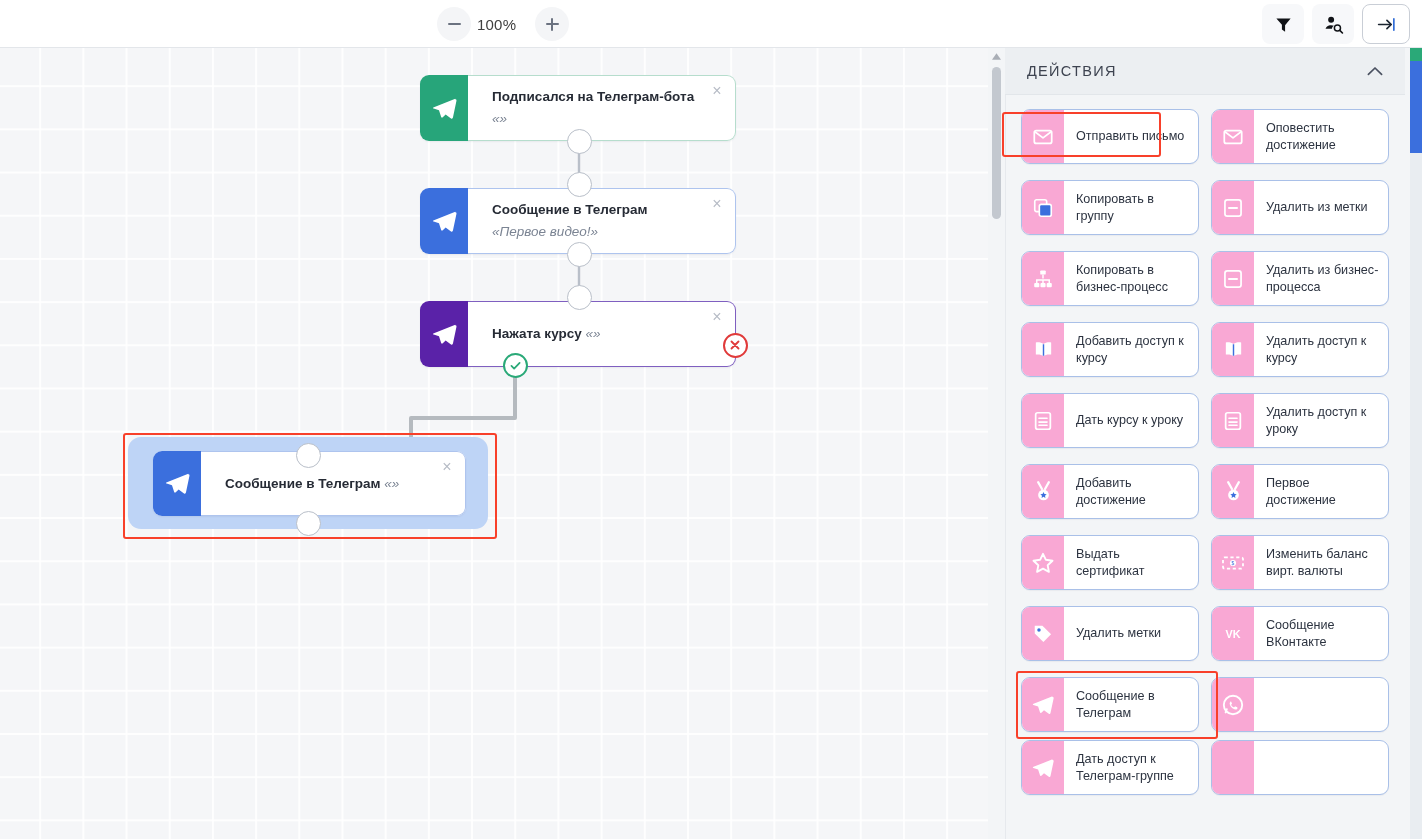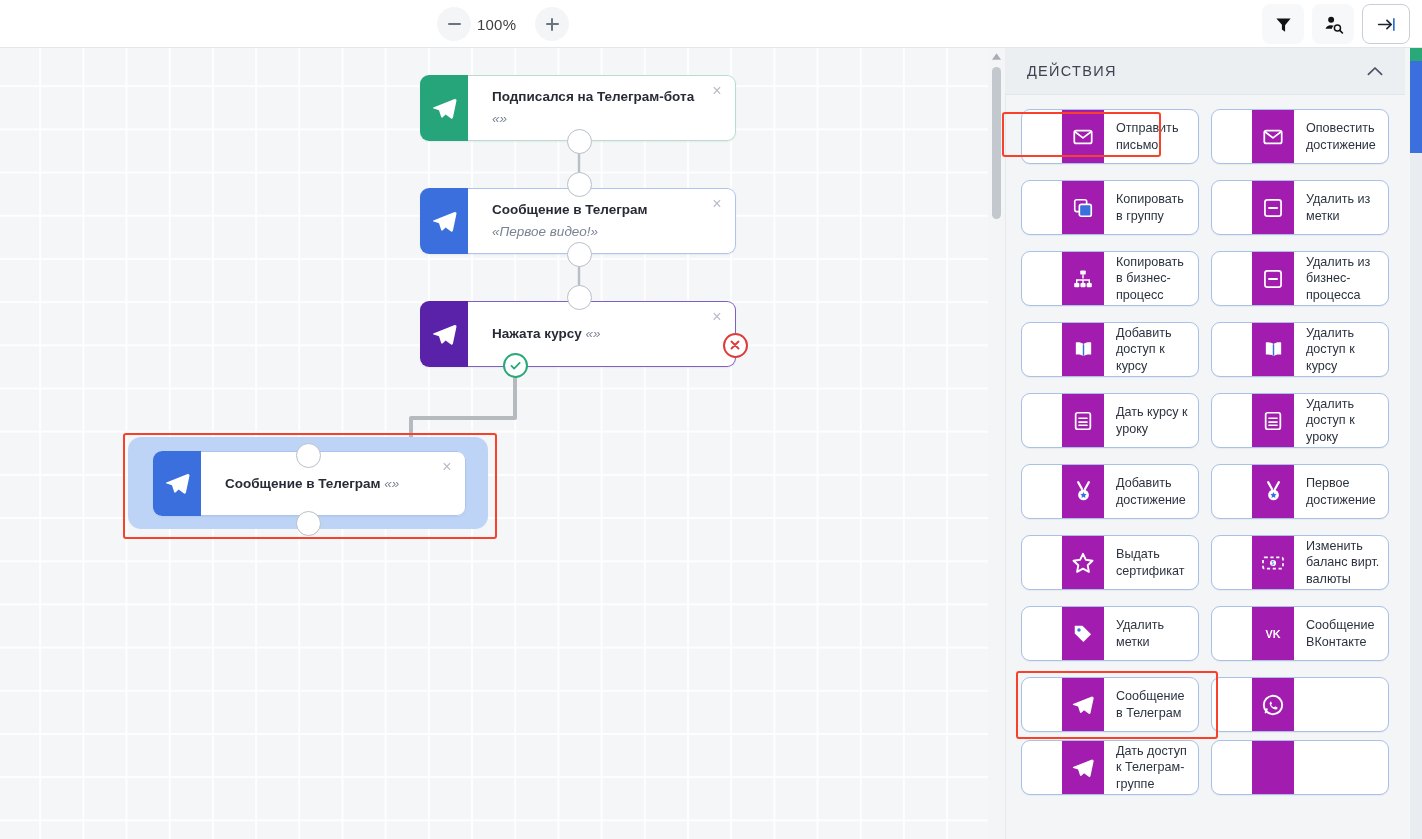--- a/index.html
+++ b/index.html
@@ -143,22 +143,22 @@
     display:flex;flex-wrap:wrap;
   }
   .cell{width:50%;box-sizing:border-box;padding:0 6px 16px 6px;position:relative;}
   .cell.tight{padding-bottom:8px;}
   .card{
     display:flex;align-items:stretch;height:53px;
     background:#ffffff;border:1px solid #a9c0e8;border-radius:9px;
     box-shadow:0 1px 1px rgba(30,45,70,.05);cursor:pointer;overflow:hidden;
   }
   .card .cico{
-    width:42px;flex:0 0 42px;background:#a21caf;
-    display:flex;align-items:center;justify-content:center;margin-left:40px;
+    width:42px;flex:0 0 42px;background:#f9a8d4;
+    display:flex;align-items:center;justify-content:center;
   }
   .card .clabel{
     flex:1 1 auto;display:flex;align-items:center;
     padding:4px 8px 4px 12px;
     font-size:12.6px;line-height:16.5px;color:#2c3340;
   }
 
   
   .panel-rail{
     position:absolute;left:417px;top:0;width:17px;height:792px;background:#e9edf1;

